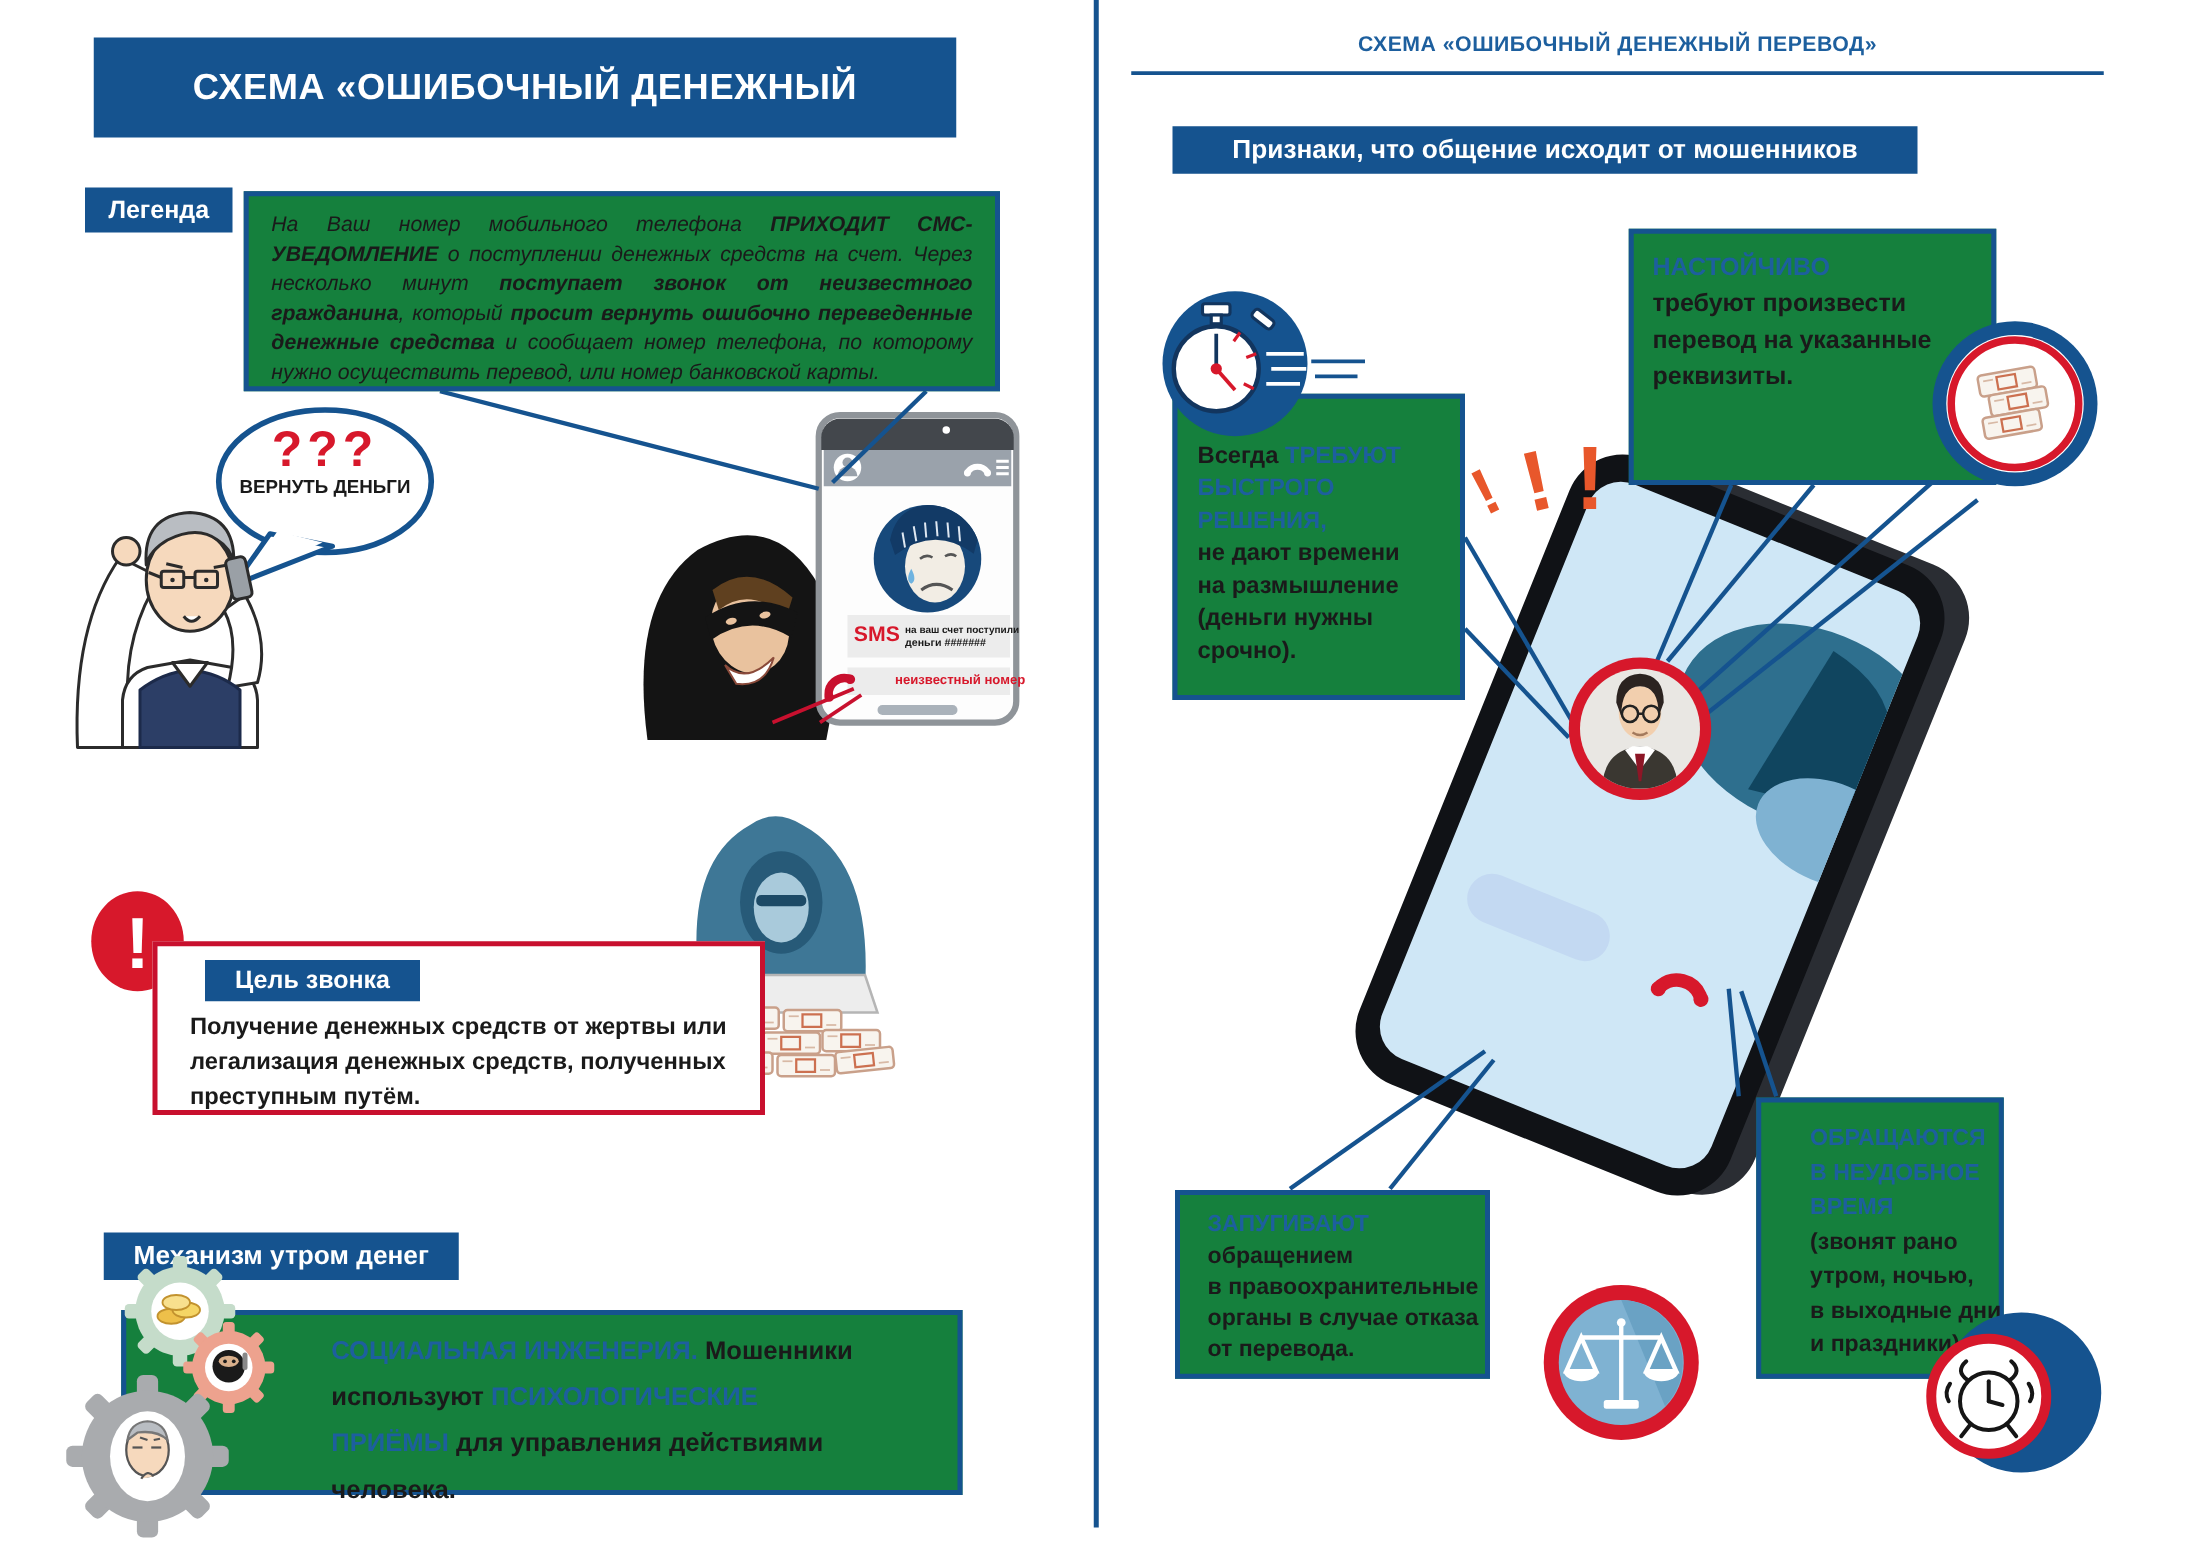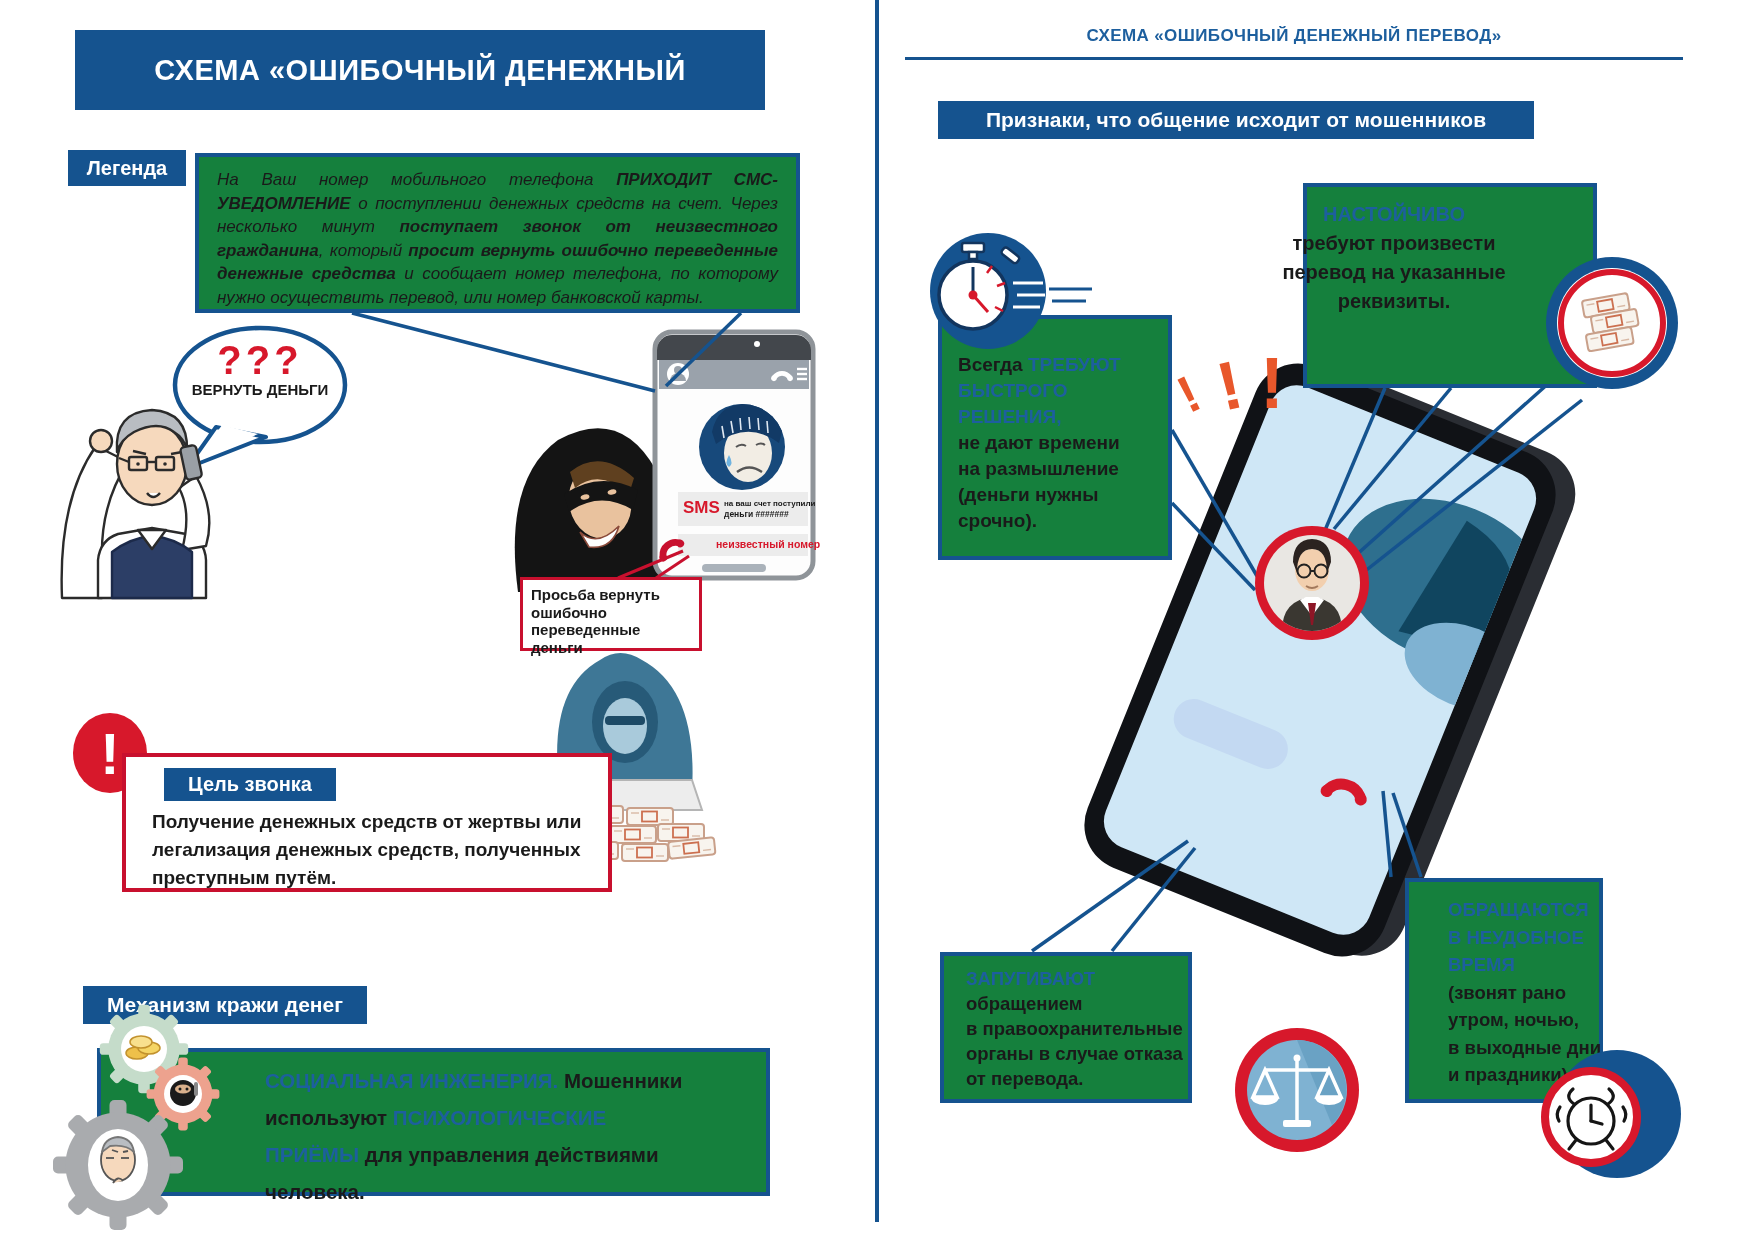--- a/index.html
+++ b/index.html
@@ -236,40 +236,39 @@
   <div style="left:180px;top:341px;width:160px;text-align:center;">
     <div style="color:var(--red);font-weight:700;font-size:40px;line-height:38px;letter-spacing:4px;">???</div>
     <div style="font-weight:700;font-size:15px;margin-top:2px;">ВЕРНУТЬ ДЕНЬГИ</div>
   </div>
 
   <div style="left:683px;top:498px;color:var(--red);font-weight:700;font-size:17px;">SMS</div>
   <div style="left:724px;top:499px;font-size:8px;font-weight:600;">на ваш счет поступили</div>
   <div style="left:724px;top:509px;font-size:8.5px;font-weight:700;">деньги #######</div>
   <div style="left:700px;top:538px;color:var(--red);font-weight:700;font-size:10.5px;padding-left:16px;">неизвестный номер</div>
 
-  <div class="rbox small-note" style="left:520px;top:577px;width:182px;height:74px;border-width:3px;padding:6px 8px;font-size:15px;">Просьба вернуть ошибочно переведенные деньги</div>
 
   <div class="rbox" style="left:122px;top:753px;width:490px;height:139px;"></div>
   <div class="tag" style="left:164px;top:768px;width:172px;height:33px;font-size:20px;">Цель звонка</div>
   <div style="left:152px;top:808px;width:440px;font-size:19px;font-weight:700;line-height:28px;">Получение денежных средств от жертвы или легализация денежных средств, полученных преступным путём.</div>
 
-  <div class="tag" style="left:83px;top:986px;width:284px;height:38px;font-size:21px;">Механизм кражи денег</div>
+  <div class="tag" style="left:83px;top:986px;width:284px;height:38px;font-size:21px;">Механизм утром денег</div>
   <div class="cbox" style="left:97px;top:1048px;width:673px;height:148px;"></div>
   <div style="left:265px;top:1062px;width:430px;font-size:20.5px;line-height:37px;font-weight:700;"><span class="bb">СОЦИАЛЬНАЯ ИНЖЕНЕРИЯ.</span><span class="b">  Мошенники используют </span><span class="bb">ПСИХОЛОГИЧЕСКИЕ ПРИЁМЫ</span><span class="b"> для управления действиями человека.</span></div>
 
   <div style="left:905px;top:26px;width:778px;text-align:center;font-size:17px;font-weight:700;color:var(--bluetxt);letter-spacing:.4px;">СХЕМА «ОШИБОЧНЫЙ ДЕНЕЖНЫЙ ПЕРЕВОД»</div>
   <div style="left:905px;top:57px;width:778px;height:3px;background:var(--blue);"></div>
 
   <div class="bluebanner" style="left:938px;top:101px;width:596px;height:38px;line-height:38px;font-size:21px;">Признаки, что общение исходит от мошенников</div>
 
   <div class="cbox" style="left:938px;top:315px;width:234px;height:245px;"></div>
   <div style="left:958px;top:352px;width:205px;font-size:19px;line-height:26px;"><span class="b">Всегда </span><span class="bb">ТРЕБУЮТ</span><br><span class="bb">БЫСТРОГО</span><br><span class="bb">РЕШЕНИЯ,</span><br><span class="b">не дают времени</span><br><span class="b">на размышление</span><br><span class="b">(деньги нужны</span><br><span class="b">срочно).</span></div>
 
   <div class="cbox" style="left:1303px;top:183px;width:294px;height:205px;"></div>
-  <div style="left:1264px;top:200px;width:260px;font-size:20px;line-height:29px;text-align:center;"><span class="bb">НАСТОЙЧИВО</span><br><span class="b">требуют произвести</span><br><span class="b">перевод на указанные</span><br><span class="b">реквизиты.</span></div>
+  <div style="left:1322px;top:200px;width:260px;font-size:20px;line-height:29px;"><span class="bb">НАСТОЙЧИВО</span><br><span class="b">требуют произвести</span><br><span class="b">перевод на указанные</span><br><span class="b">реквизиты.</span></div>
 
   <div style="left:1180px;top:342px;width:130px;height:110px;">
     <span style="position:absolute;left:0px;top:22px;transform:rotate(-26deg);color:var(--orange);font-weight:800;font-size:52px;">!</span>
     <span style="position:absolute;left:38px;top:4px;transform:rotate(-13deg);color:var(--orange);font-weight:800;font-size:68px;">!</span>
     <span style="position:absolute;left:80px;top:0px;color:var(--orange);font-weight:800;font-size:72px;">!</span>
   </div>
 
   <div class="cbox" style="left:940px;top:952px;width:252px;height:151px;"></div>
   <div style="left:966px;top:966px;width:225px;font-size:18.5px;line-height:25px;"><span class="bb">ЗАПУГИВАЮТ</span><br><span class="b">обращением</span><br><span class="b">в правоохранительные</span><br><span class="b">органы в случае отказа</span><br><span class="b">от перевода.</span></div>
 

